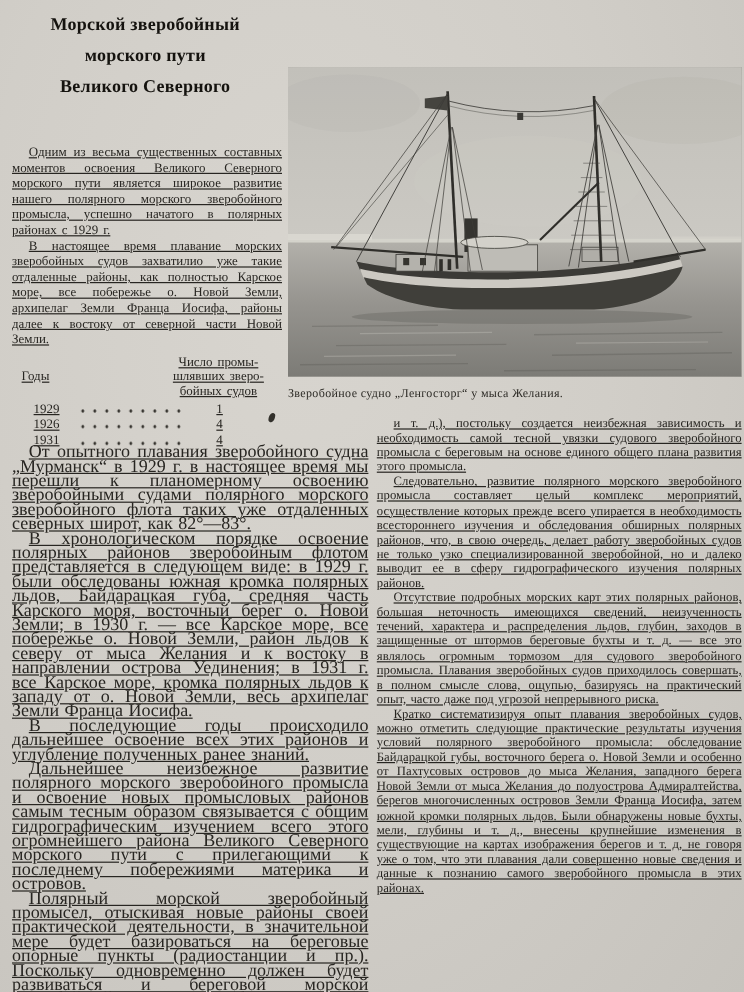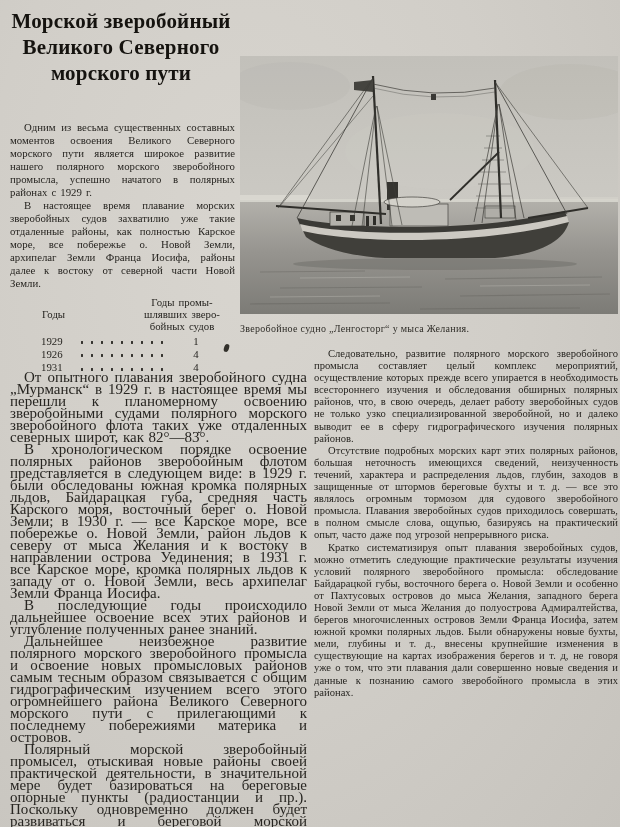--- a/index.html
+++ b/index.html
@@ -3,63 +3,63 @@
 <meta charset="utf-8">
 <style>
   html,body{margin:0;padding:0;background:#8e8c88;}
   #page{
     position:relative;width:620px;height:827px;margin:0 auto;overflow:hidden;
     background:radial-gradient(ellipse at 40% 30%, #d8d5cf 0%, #d1cec8 50%, #c6c3bd 100%);
     font-family:"Liberation Serif","DejaVu Serif",serif;color:#272521;
   }
   .title{
     position:absolute;left:4px;top:8px;width:234px;text-align:center;
-    font-weight:bold;font-size:21px;line-height:26px;color:#15130f;letter-spacing:.2px;
+    font-weight:bold;font-size:15px;line-height:26px;color:#15130f;letter-spacing:.2px;
   }
   .photo{
     position:absolute;left:240px;top:56px;width:378px;height:258px;margin:0;
     box-shadow:inset 0 0 22px rgba(55,53,48,.28);
   }
   .photo svg{display:block;width:100%;height:100%;}
   .caption{
     position:absolute;left:240px;top:323px;width:378px;
     font-size:10px;color:#2e2c27;letter-spacing:.3px;
   }
-  .col{position:absolute;text-align:justify;}
+  .col{position:absolute;text-align:justify;text-decoration:underline;}
   .col p{margin:0;text-indent:14px;}
   .col-a{left:10px;top:121px;width:225px;font-size:10.8px;line-height:13px;word-spacing:1.4px;}
   .col-b{left:10px;top:371px;width:297px;font-size:15px;line-height:12px;word-spacing:.8px;}
   .col-c{left:314px;top:348px;width:304px;font-size:10.6px;line-height:12.1px;word-spacing:.8px;}
   .table{margin-top:6px;font-size:10.8px;}
   .thead{display:flex;line-height:12px;}
-  .th-years{margin-left:32px;margin-top:12px;}
+  .th-years{margin-left:8px;margin-top:12px;}
   .th-count{margin-left:auto;margin-right:4px;width:98px;text-align:center;white-space:pre-line;}
   .tbody{margin-top:3px;}
-  .trow{display:flex;align-items:baseline;margin-left:31px;line-height:13.2px;}
+  .trow{display:flex;align-items:baseline;margin-left:18px;line-height:13.2px;}
   .tyear{flex:0 0 34px;}
   .tdots{
     flex:0 0 88px;height:3px;align-self:flex-end;margin:0 6px 4px 2px;
     background-image:radial-gradient(circle,#35332e 1.1px,transparent 1.4px);
     background-size:10px 3px;background-repeat:repeat-x;
   }
   .tcount{flex:0 0 50px;text-align:center;}
   .smudge{
     position:absolute;left:224px;top:344px;width:5px;height:8px;background:#33312c;
     border-radius:60% 40% 55% 45%;transform:rotate(15deg);
   }
 </style>
 </head>
 <body>
 
 <div id="page">
 
   <header class="title">
       <div class="title-line">Морской зверобойный</div>
+      <div class="title-line">морского пути</div>
       <div class="title-line">Великого Северного</div>
-      <div class="title-line">морского пути</div>
     </header>
 
   <figure class="photo">
     <svg viewBox="0 0 378 258" xmlns="http://www.w3.org/2000/svg" preserveAspectRatio="none">
       <defs>
         <linearGradient id="skyg" x1="0" y1="0" x2="0" y2="1">
           <stop offset="0" stop-color="#c2c0ba"></stop>
           <stop offset="1" stop-color="#cbc9c3"></stop>
         </linearGradient>
         <linearGradient id="seag" x1="0" y1="0" x2="0" y2="1">
@@ -160,21 +160,21 @@
   <div class="caption">Зверобойное судно „Ленгосторг“ у мыса Желания.</div>
 
   <section class="col col-a">
     <div>
         <p class="para">Одним из весьма существенных составных моментов освоения Великого Северного морского пути является широкое развитие нашего полярного морского зверобойного промысла, успешно начатого в полярных районах с 1929 г.</p>
         <p class="para">В настоящее время плавание морских зверобойных судов захватилио уже такие отдаленные районы, как полностью Карское море, все побережье о. Новой Земли, архипелаг Земли Франца Иосифа, районы далее к востоку от северной части Новой Земли.</p>
       </div>
     <div class="table">
       <div class="thead">
         <span class="th-years">Годы</span>
-        <span class="th-count">Годы промы-
+        <span class="th-count">Число промы-
 шлявших зверо-
 бойных судов</span>
       </div>
       <div class="tbody">
           <div class="trow">
             <span class="tyear">1929</span>
             <span class="tdots"></span>
             <span class="tcount">1</span>
           </div>
           <div class="trow">
@@ -193,20 +193,21 @@
 
   <section class="col col-b">
       <p class="para">От опытного плавания зверобойного судна „Мурманск“ в 1929 г. в настоящее время мы перешли к планомерному освоению зверобойными судами полярного морского зверобойного флота таких уже отдаленных северных широт, как 82°—83°.</p>
       <p class="para">В хронологическом порядке освоение полярных районов зверобойным флотом представляется в следующем виде: в 1929 г. были обследованы южная кромка полярных льдов, Байдарацкая губа, средняя часть Карского моря, восточный берег о. Новой Земли; в 1930 г. — все Карское море, все побережье о. Новой Земли, район льдов к северу от мыса Желания и к востоку в направлении острова Уединения; в 1931 г. все Карское море, кромка полярных льдов к западу от о. Новой Земли, весь архипелаг Земли Франца Иосифа.</p>
       <p class="para">В последующие годы происходило дальнейшее освоение всех этих районов и углубление полученных ранее знаний.</p>
       <p class="para">Дальнейшее неизбежное развитие полярного морского зверобойного промысла и освоение новых промысловых районов самым тесным образом связывается с общим гидрографическим изучением всего этого огромнейшего района Великого Северного морского пути с прилегающими к последнему побережиями материка и островов.</p>
       <p class="para">Полярный морской зверобойный промысел, отыскивая новые районы своей практической деятельности, в значительной мере будет базироваться на береговые опорные пункты (радиостанции и пр.). Поскольку одновременно должен будет развиваться и береговой морской зверобойный промысел (белухи, моржа, нерпы) на территории, непосредственно прилегающей к Великому Северному морскому пути (Ямал, Таймырский полуостров, архипелаг Норденшильда, Ново-Сибирские острова</p>
     </section>
 
   <section class="col col-c">
+      <p class="para">и т. д.), постольку создается неизбежная зависимость и необходимость самой тесной увязки судового зверобойного промысла с береговым на основе единого общего плана развития этого промысла.</p>
       <p class="para">Следовательно, развитие полярного морского зверобойного промысла составляет целый комплекс мероприятий, осуществление которых прежде всего упирается в необходимость всестороннего изучения и обследования обширных полярных районов, что, в свою очередь, делает работу зверобойных судов не только узко специализированной зверобойной, но и далеко выводит ее в сферу гидрографического изучения полярных районов.</p>
       <p class="para">Отсутствие подробных морских карт этих полярных районов, большая неточность имеющихся сведений, неизученность течений, характера и распределения льдов, глубин, заходов в защищенные от штормов береговые бухты и т. д. — все это являлось огромным тормозом для судового зверобойного промысла. Плавания зверобойных судов приходилось совершать, в полном смысле слова, ощупью, базируясь на практический опыт, часто даже под угрозой непрерывного риска.</p>
       <p class="para">Кратко систематизируя опыт плавания зверобойных судов, можно отметить следующие практические результаты изучения условий полярного зверобойного промысла: обследование Байдарацкой губы, восточного берега о. Новой Земли и особенно от Пахтусовых островов до мыса Желания, западного берега Новой Земли от мыса Желания до полуострова Адмиралтейства, берегов многочисленных островов Земли Франца Иосифа, затем южной кромки полярных льдов. Были обнаружены новые бухты, мели, глубины и т. д., внесены крупнейшие изменения в существующие на картах изображения берегов и т. д, не говоря уже о том, что эти плавания дали совершенно новые сведения и данные к познанию самого зверобойного промысла в этих районах.</p>
     </section>
 
   <div class="smudge"></div>
 
 </div>
 
 </body></html>

